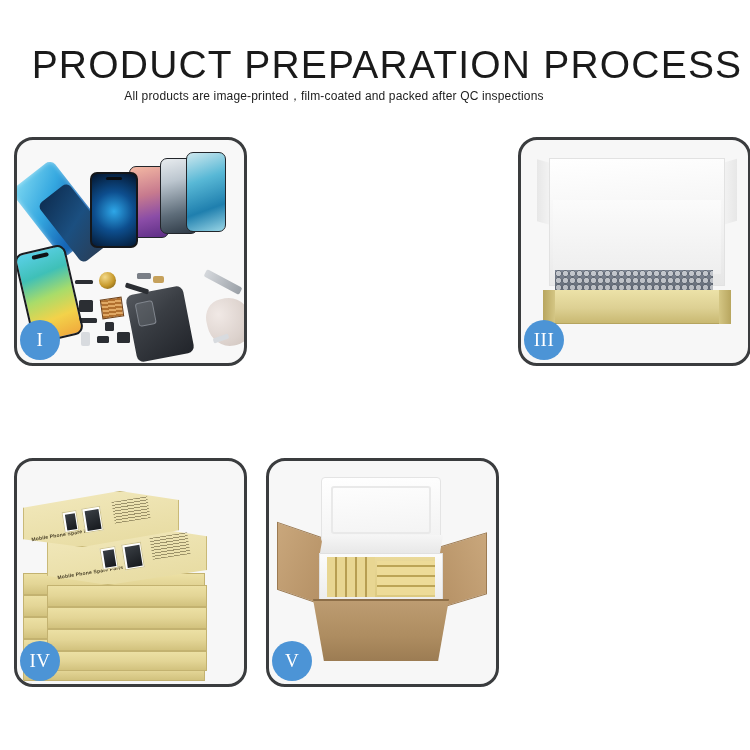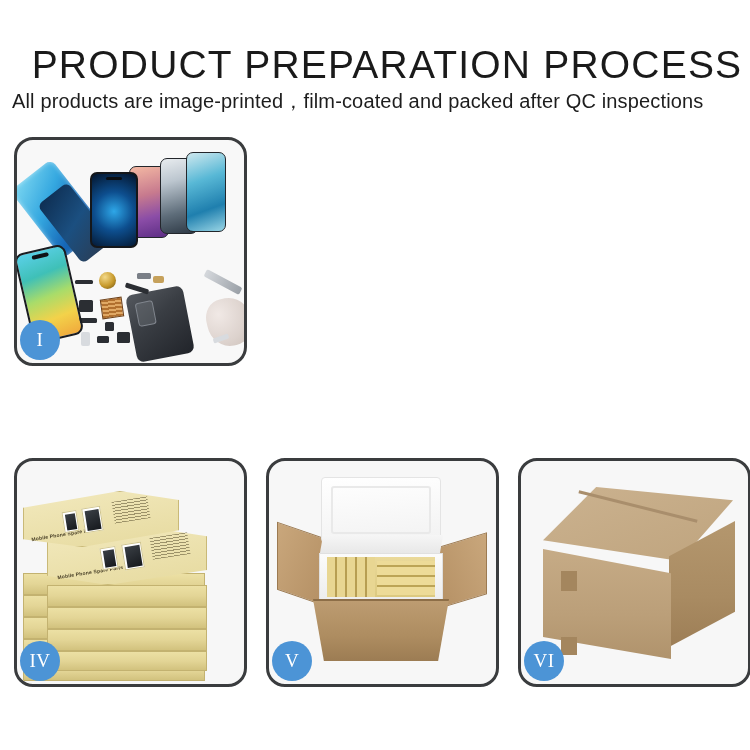--- a/index.html
+++ b/index.html
@@ -23,21 +23,21 @@
     font-size:39px;
     font-weight:400;
     letter-spacing:1.2px;
     color:#1a1a1a;
     line-height:42px;
     white-space:nowrap;
   }
   #subtitle {
     position:absolute; left:0; top:88px; width:644px;
     text-align:center;
-    font-size:20px;
+    font-size:12px;
     font-weight:400;
     color:#1d1d1d;
     letter-spacing:0.15px;
     white-space:nowrap;
   }
 
   
   #grid {
     position:absolute; left:14px; top:137px;
     width:722px; height:600px;
@@ -378,20 +378,33 @@
         <div class="prt wh" style="left:64px;top:192px;width:9px;height:14px;border-radius:2px;"></div>
         <div class="prt" style="left:80px;top:196px;width:12px;height:7px;"></div>
         <div class="prt" style="left:100px;top:192px;width:13px;height:11px;"></div>
         <div class="prt" style="left:108px;top:146px;width:24px;height:5px;transform:rotate(18deg);"></div>
         <div class="prt wh" style="left:196px;top:196px;width:16px;height:5px;transform:rotate(-20deg);"></div>
       </div>
       <div class="badge">I</div>
     </div>
 
 
+    <div class="panel r1 c3">
+      <div class="scene">
+        <div class="b3-lid-flapL"></div>
+        <div class="b3-lid-flapR"></div>
+        <div class="b3-lid"></div>
+        <div class="b3-foam"></div>
+        <div class="b3-bubble"></div>
+        <div class="b3-boxbody"></div>
+        <div class="b3-boxside"></div>
+        <div class="b3-boxside-r"></div>
+      </div>
+      <div class="badge">III</div>
+    </div>
 
     <div class="panel r2 c1">
       <div class="scene stack">
 
         <div class="sbox" style="left:6px;top:200px;width:182px;height:20px;"></div>
         <div class="sbox" style="left:6px;top:178px;width:182px;height:22px;"></div>
         <div class="sbox" style="left:6px;top:156px;width:182px;height:22px;"></div>
         <div class="sbox" style="left:6px;top:134px;width:182px;height:22px;"></div>
         <div class="sbox" style="left:6px;top:112px;width:182px;height:22px;"></div>
 
@@ -433,26 +446,15 @@
         <div class="v-foam-lid-skew"></div>
         <div class="v-foam-body"></div>
         <div class="v-inner"></div>
         <div class="v-inner-bars"></div>
         <div class="v-inner-bars2"></div>
         <div class="v-cart-front"></div>
       </div>
       <div class="badge">V</div>
     </div>
 
-    <div class="panel r2 c3">
-      <div class="scene">
-        <div class="c6-top"></div>
-        <div class="c6-seam"></div>
-        <div class="c6-side"></div>
-        <div class="c6-front"></div>
-        <div class="c6-tab1"></div>
-        <div class="c6-tab2"></div>
-      </div>
-      <div class="badge">VI</div>
-    </div>
 
   </div>
 </div>
 
 </body></html>

